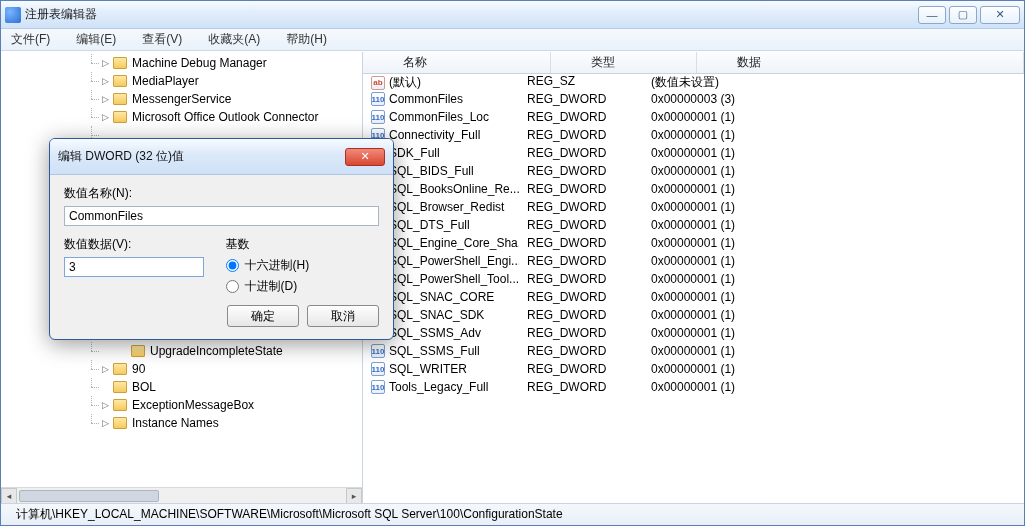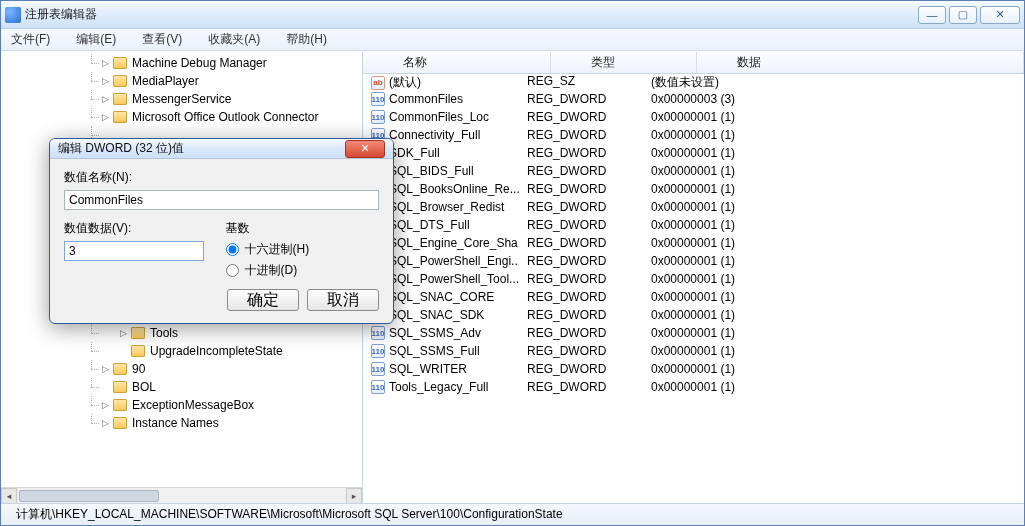--- a/index.html
+++ b/index.html
@@ -123,21 +123,21 @@
     left:49px; top:138px;
     width:345px;
     border:1px solid #2c5a9a;
     background:#f0f0f0;
     box-shadow: 0 4px 22px rgba(0,0,0,.4);
     border-radius:6px;
     overflow:hidden;
     display:flex; flex-direction:column;
   }
   .dialog .d-title {
-    height:20px;
+    height:36px;
     background: linear-gradient(#f7fbff,#dbe9fa 45%,#cfe1f7);
     display:flex; align-items:center; padding:0 8px;
     border-bottom:1px solid #b1c6e0;
     position:relative;
   }
   .dialog .d-title .t { flex:1; color:#111; }
   .dialog .d-close {
     width:40px;height:18px;border-radius:3px;
     background: linear-gradient(#f28a7a,#d94731);
     border:1px solid #a83220;
@@ -153,21 +153,21 @@
     margin-bottom:10px;
   }
   .d-input[readonly]{ background:#fff; }
   .d-row2 { display:flex; gap:22px; }
   .d-col { flex:1; }
   .d-col.right { flex:1.1; }
   .d-radio { display:block; margin:4px 0; }
   .d-radio input { margin-right:6px; vertical-align:middle; }
   .d-btns { display:flex; justify-content:flex-end; gap:8px; padding:0 14px 12px; }
   .d-btn { width:72px; height:22px; border:1px solid #8a8a8a; border-radius:3px;
-    background:linear-gradient(#fefefe,#e6e6e6); cursor:pointer; font-size:16px;}
+    background:linear-gradient(#fefefe,#e6e6e6); cursor:pointer; font-size:12px;}
   .hscroll-dummy { position:absolute; left:0; right:0; bottom:0; height:16px; background:#f0f0f0; border-top:1px solid #d9d9d9;}
   .hscroll-dummy .thumb { position:absolute; left:18px; top:2px; width:140px; height:12px; background:#d0d7e0; border:1px solid #aab5c2; border-radius:2px;}
   .hscroll-dummy .arrow { position:absolute; top:0; width:16px; height:16px; background:#e8e8e8; border:1px solid #c8c8c8; display:flex; align-items:center; justify-content:center; font-size:9px; color:#555;}
   .hscroll-dummy .arrow.l{left:0;} .hscroll-dummy .arrow.r{right:0;}
 </style>
 </head>
 <body>
 
 <div class="window">
   <div class="titlebar">

